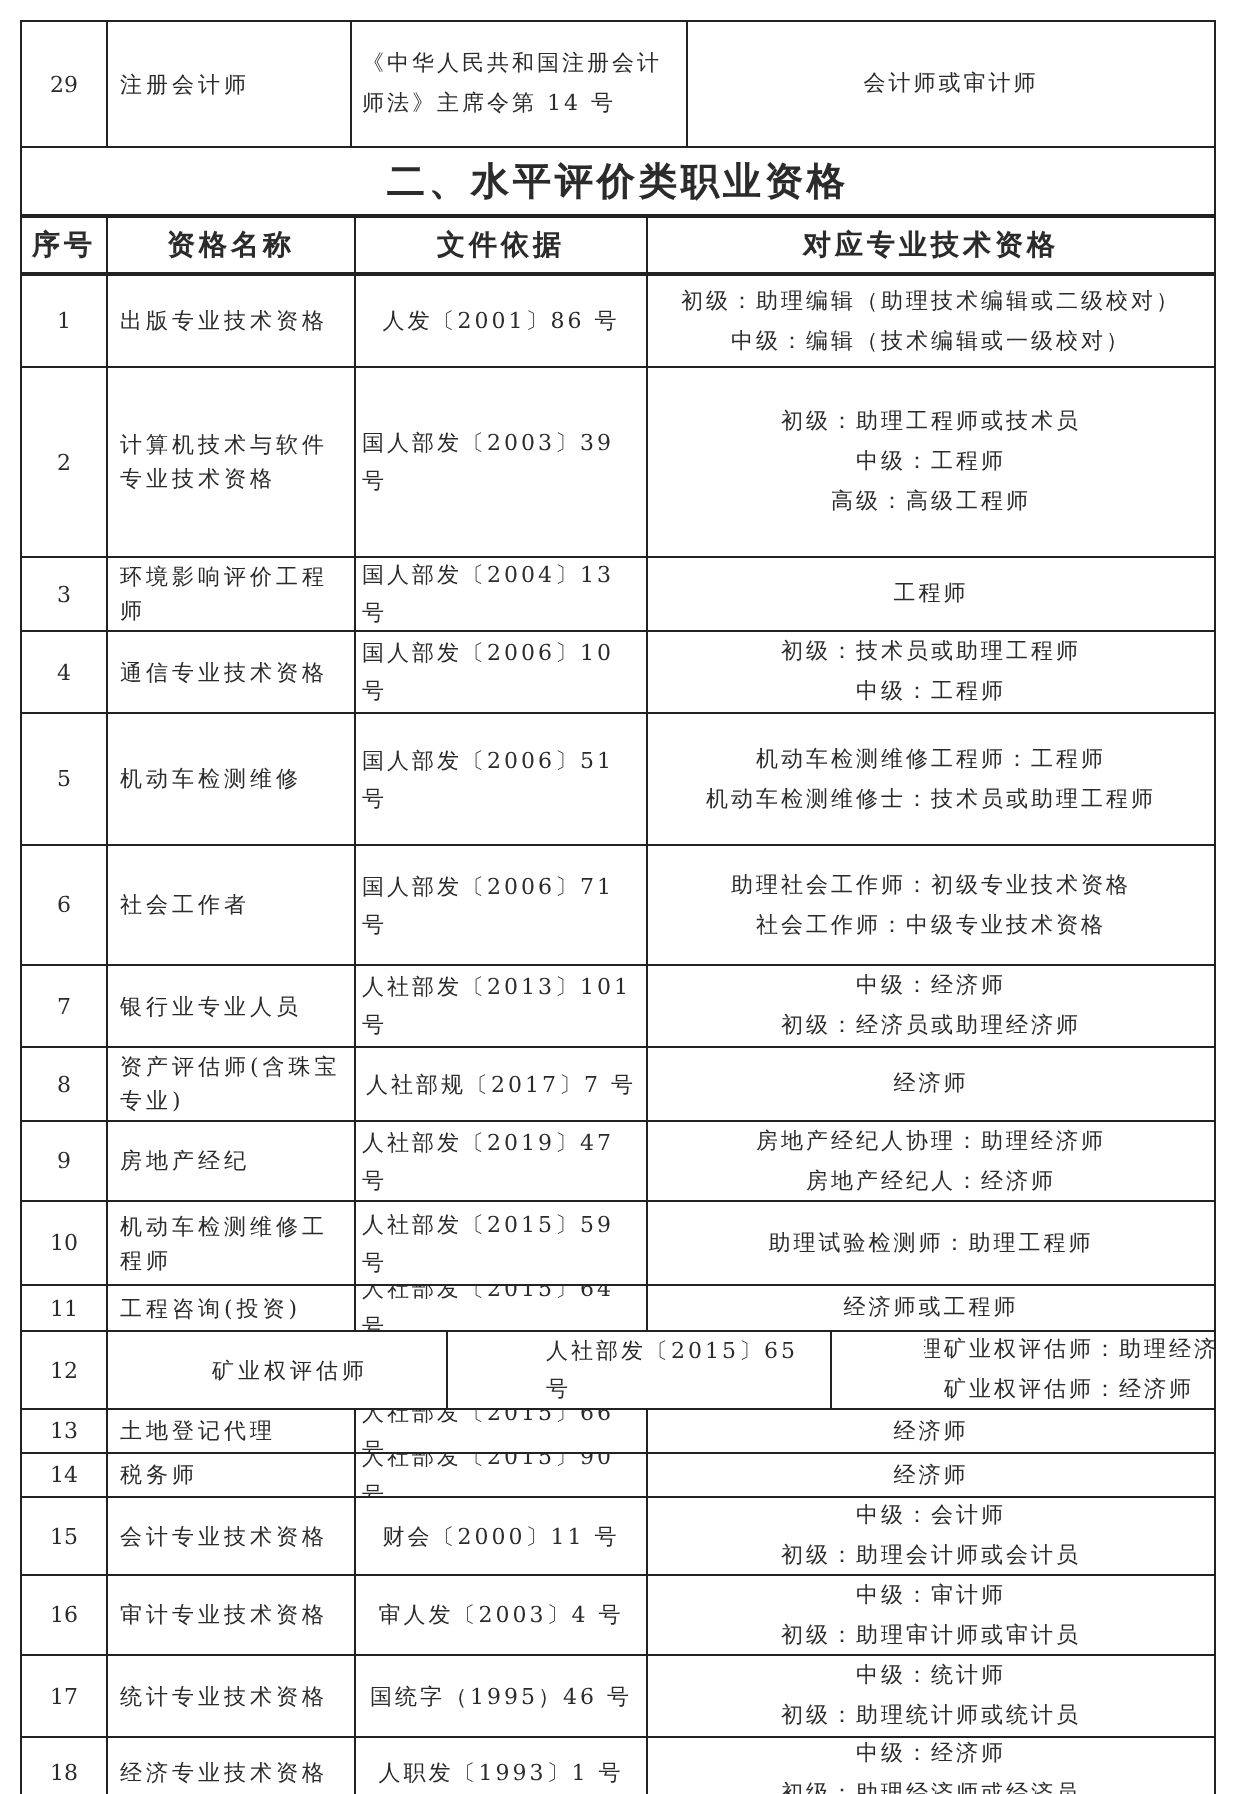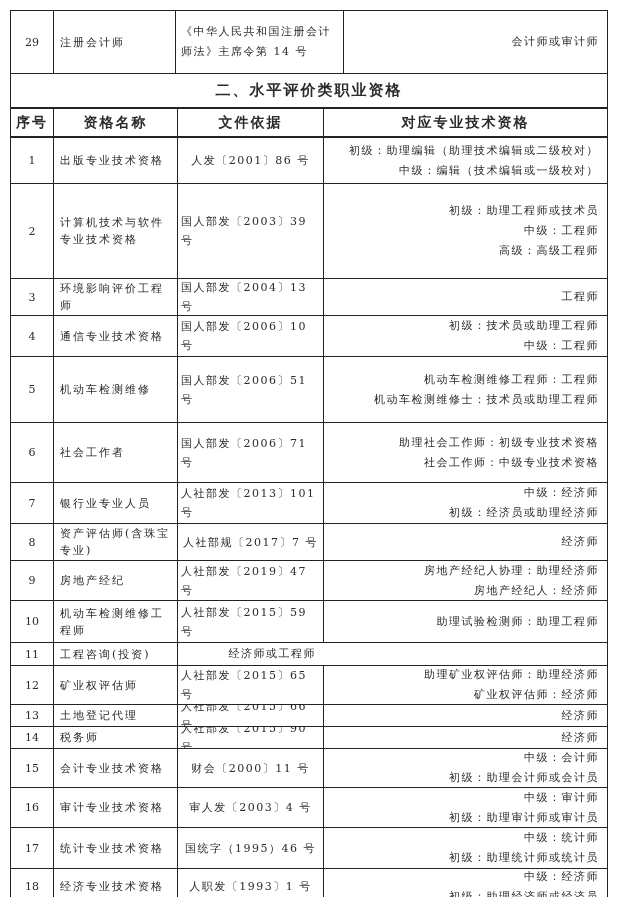--- a/index.html
+++ b/index.html
@@ -23,30 +23,30 @@
     display:flex;align-items:center;overflow:hidden;
     letter-spacing:1.5px;
   }
   .c:last-child{border-right:none;}
   .c-seq{justify-content:center;letter-spacing:0;}
   .c-name{padding:2px 6px;line-height:17px;letter-spacing:2px;}
   .c-basis{justify-content:center;text-align:left;padding:2px 3px;line-height:19px;}
   .c-basis-left{justify-content:flex-start;text-align:left;padding:2px 5px;line-height:20px;letter-spacing:1.5px;}
   .c-quals{
     padding:3px 8px;flex-direction:column;justify-content:center;
-    align-items:flex-end;line-height:20px;
+    align-items:center;line-height:20px;
   }
   .qline{white-space:nowrap;}
   
   .row-top{height:62px;}
   
   .section-row{
     height:33px;border-bottom:2px solid #222;
     display:flex;align-items:center;justify-content:center;
-    font-weight:bold;font-size:15px;letter-spacing:2px;
+    font-weight:bold;font-size:19px;letter-spacing:2px;
   }
   
   .header-row{height:27px;font-weight:bold;font-size:14px;border-bottom:2px solid #222;}
   .header-row .c{justify-content:center;letter-spacing:2px;padding:4px 2px;}
 </style>
 </head>
 <body>
 
 <div class="doc">
 
@@ -163,26 +163,27 @@
     <div class="c c-name">机动车检测维修工程师</div>
     <div class="c c-basis">人社部发〔2015〕59 号</div>
     <div class="c c-quals">
           <div class="qline">助理试验检测师：助理工程师</div>
         </div>
   </div>
 
   <div class="trow cols-b row" style="height: 22px;">
     <div class="c c-seq">11</div>
     <div class="c c-name">工程咨询(投资)</div>
+    <div class="c c-basis">人社部发〔2015〕64 号</div>
     <div class="c c-quals">
           <div class="qline">经济师或工程师</div>
         </div>
   </div>
 
-  <div class="trow cols-b row" style="height: 38px;">
+  <div class="trow cols-b row" style="height: 38px; gap: 46px;">
     <div class="c c-seq">12</div>
     <div class="c c-name">矿业权评估师</div>
     <div class="c c-basis">人社部发〔2015〕65 号</div>
     <div class="c c-quals">
           <div class="qline">助理矿业权评估师：助理经济师</div>
           <div class="qline">矿业权评估师：经济师</div>
         </div>
   </div>
 
   <div class="trow cols-b row" style="height: 21px;">

